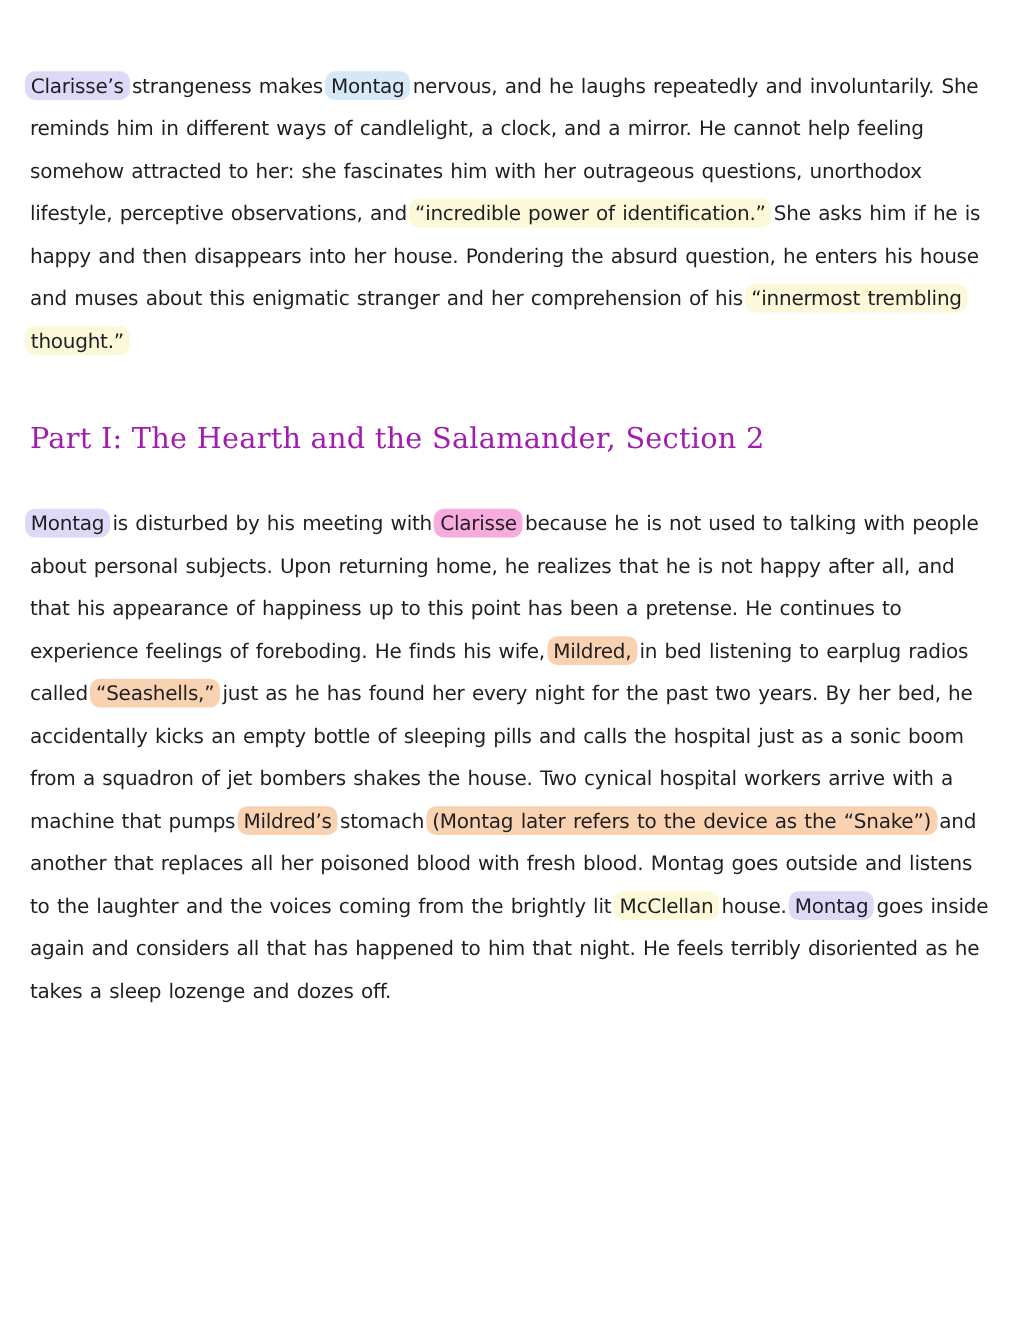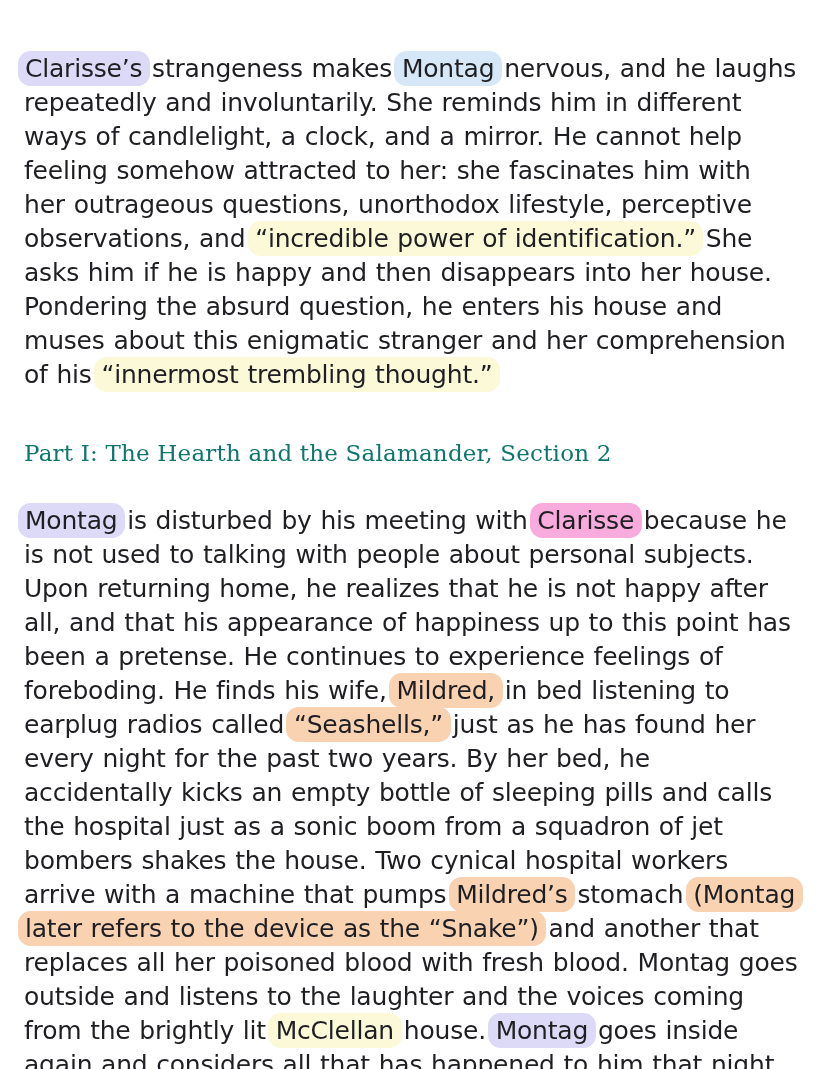--- a/index.html
+++ b/index.html
@@ -14,32 +14,32 @@
     background: #ffffff;
     overflow: hidden;
     box-sizing: border-box;
   }
   .content {
     box-sizing: border-box;
     padding: 52px 30px 0 24px;
   }
   .para {
     font-family: "DejaVu Sans", sans-serif;
-    font-size: 25px;
+    font-size: 16px;
     line-height: 34px;
     color: #1f1f23;
     letter-spacing: -0.2px;
     word-spacing: 1px;
     margin: 0;
   }
   .heading {
     font-family: "DejaVu Serif", serif;
     font-size: 23px;
     font-weight: normal;
-    color: #0f766e;
+    color: #a21caf;
     letter-spacing: 0.2px;
     margin: 48px 0 38px 0;
   }
   .hl {
     padding: 0.13em 0.3em;
     margin: 0 -0.26em;
     border-radius: 0.5em;
     -webkit-box-decoration-break: clone;
     box-decoration-break: clone;
   }

